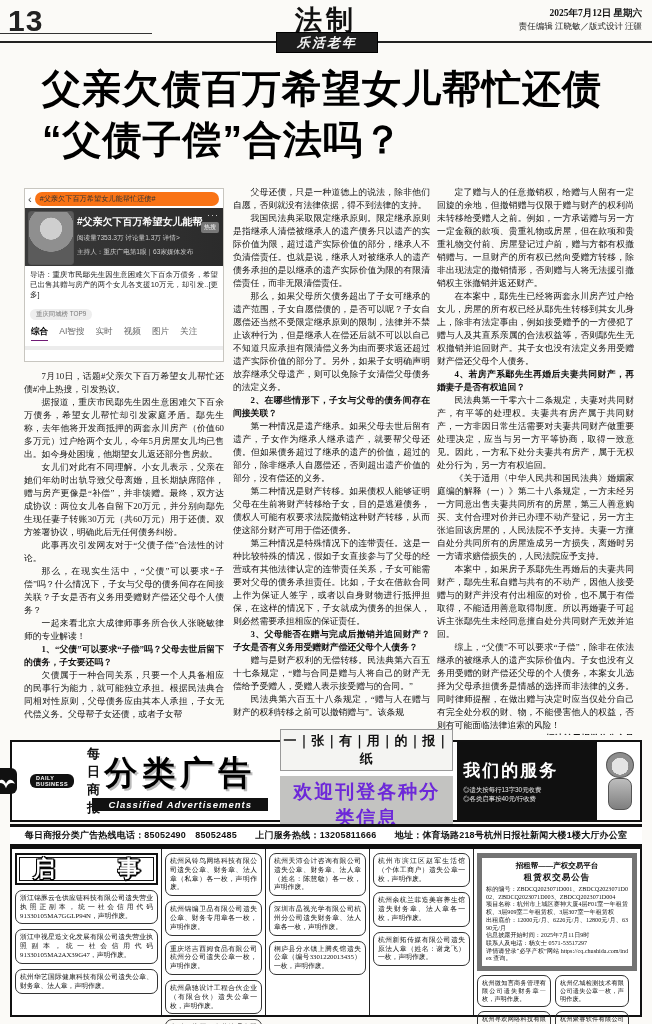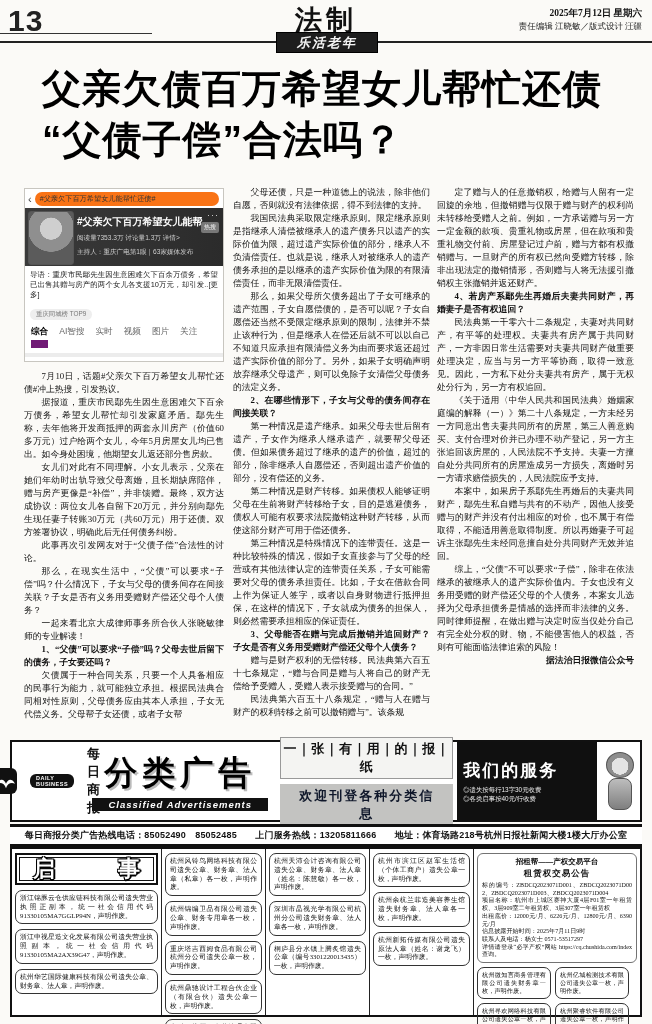--- a/index.html
+++ b/index.html
@@ -32,21 +32,21 @@
   .banner-photo{position:absolute;left:3px;top:3px;width:44px;height:52px;border-radius:3px;
     background:radial-gradient(circle at 50% 32%,#cfcfcf 0 26%,#8f8f8f 27% 55%,#5b5b5b 56% 100%);border:1px solid #555;}
   .banner-title{position:absolute;left:52px;top:7px;font-size:10px;font-weight:700;white-space:nowrap;}
   .banner-more{position:absolute;right:4px;top:2px;font-size:9px;color:#ddd;letter-spacing:1px;}
   .banner-badge{position:absolute;right:4px;top:14px;font-size:6px;background:#777;color:#fff;padding:1px 3px;border-radius:2px;}
   .banner-stats{position:absolute;left:52px;top:26px;font-size:6.6px;color:#cfcfcf;white-space:nowrap;}
   .banner-host{position:absolute;left:52px;top:40px;font-size:6.6px;color:#cfcfcf;white-space:nowrap;}
   .card-lead{padding:4px 5px 2px 5px;font-size:7.4px;line-height:10px;color:#222;text-align:justify;}
   .card-rank{display:inline-block;margin:2px 0 0 5px;background:#eee;color:#777;font-size:6.4px;border-radius:7px;padding:1px 6px;}
   .card-tabs{display:flex;gap:11px;padding:6px 6px 0 6px;font-size:8.6px;color:#666;white-space:nowrap;overflow:hidden;}
-  .card-tabs .tab.active{color:#000;font-weight:700;border-bottom:8px solid #701a75;padding-bottom:2px;}
+  .card-tabs .tab.active{color:#000;font-weight:700;border-bottom:1px solid #701a75;padding-bottom:2px;}
   .card-foot{height:4px;background:#ececec;margin-top:5px;}
 
   
   .col{position:absolute;font-size:8.8px;line-height:13px;text-align:justify;color:#121212;}
   .col p{margin:0;text-indent:2em;}
   .col p.q{font-weight:700;}
   #col1{left:24px;top:370px;width:200px;height:364px;overflow:hidden;}
   #col2{left:233px;top:186px;width:197px;height:549px;overflow:hidden;}
   #col3{left:437px;top:186px;width:197px;height:549px;overflow:hidden;}
   .attr{text-align:right;font-weight:700;margin-top:2px;}
@@ -58,21 +58,21 @@
   .brand-square{width:30px;height:26px;background:#111;border-radius:6px;display:flex;align-items:center;justify-content:center;}
   .brand-pill{background:#111;color:#fff;font-size:5.5px;font-weight:700;border-radius:6px;padding:1px 6px;letter-spacing:.5px;}
   .brand-name{font:700 13px "Liberation Serif",serif;letter-spacing:1px;}
   .bigtitle{width:196px;display:flex;flex-direction:column;justify-content:center;align-items:center;}
   .bigtitle .cn{font-size:33px;font-weight:900;letter-spacing:5px;color:#000;text-shadow:2px 2px 0 #bbb;}
   .bigtitle .en{margin-top:2px;background:#111;color:#fff;font:italic 700 9.5px "Liberation Sans",sans-serif;
     padding:1px 16px;letter-spacing:1px;}
   .slogan{width:176px;display:flex;flex-direction:column;justify-content:center;gap:5px;padding:0 4px;}
   .slogan .paper-line{font:700 13px "Liberation Serif",serif;letter-spacing:1px;text-align:center;border:1px solid #999;
     padding:2px 0;background:#f4f4f2;}
-  .slogan .welcome{background:#c3c3c1;color:#0f172a;font-weight:700;font-size:13px;text-align:center;
+  .slogan .welcome{background:#c3c3c1;color:#6d28d9;font-weight:700;font-size:19px;text-align:center;
     letter-spacing:2px;padding:3px 12px;}
   .service{width:142px;background:#101010;color:#fff;display:flex;flex-direction:column;justify-content:center;
     padding:3px 6px;box-sizing:border-box;}
   .service .s-title{font-size:17px;font-weight:900;letter-spacing:2px;margin-bottom:3px;}
   .service .s-item{font-size:6.4px;line-height:9px;color:#eee;}
   .mascot{width:44px;position:relative;background:#fff;}
   .mascot .head{position:absolute;left:9px;top:10px;width:26px;height:24px;border-radius:50%;
     background:radial-gradient(circle at 50% 55%,#e4e4e4 0 45%,#8d8d8d 46% 100%);border:1px solid #555;}
   .mascot .body{position:absolute;left:11px;top:36px;width:22px;height:30px;border-radius:8px;
     background:linear-gradient(#bdbdbd,#7f7f7f);border:1px solid #555;}
@@ -87,21 +87,21 @@
     border:2px solid #111;background:#fff;display:flex;}
   .c-col{box-sizing:border-box;padding:4px 3px;border-right:1px solid #222;}
   .c-col:last-child{border-right:none;}
   .c1{width:150px;}.c2{width:104px;}.c3{width:104px;}.c4{width:104px;}.c5{width:166px;}
   .qishi{border:2px solid #111;box-shadow:inset 0 0 0 2px #fff,inset 0 0 0 3px #111;height:28px;display:flex;
     align-items:center;justify-content:space-between;padding:0 16px;margin-bottom:5px;
     font:900 22px "Liberation Sans",sans-serif;color:#fff;
     text-shadow:-1px -1px 0 #000,1px -1px 0 #000,-1px 1px 0 #000,1px 1px 0 #000,0 2px 0 #000,2px 0 0 #000;}
   .adbox{border:1px solid #333;border-radius:7px;padding:3px 4px;font-size:6.8px;line-height:8.8px;
     text-align:justify;margin-bottom:5px;font-family:"Liberation Serif",serif;}
-  .notice{border:1px solid #737373;border-radius:6px;padding:3px 4px;margin-bottom:4px;}
+  .notice{border:5px solid #737373;border-radius:0;padding:3px 4px;margin-bottom:4px;}
   .notice .t1{font:700 7.5px "Liberation Sans",sans-serif;text-align:center;}
   .notice .t2{font:700 8.5px "Liberation Sans",sans-serif;text-align:center;margin:1px 0 2px 0;letter-spacing:1px;}
   .notice .ln{font-size:6.1px;line-height:7.7px;text-align:justify;word-break:break-all;}
   .minigrid{display:flex;flex-wrap:wrap;gap:4px;}
   .minigrid .adbox{width:74px;box-sizing:border-box;margin-bottom:0;font-size:6.2px;line-height:8px;}
 </style>
 </head>
 <body>
 
 <div id="page">
@@ -164,20 +164,21 @@
     <p class="para">第一种情况是遗产继承。如果父母去世后留有遗产，子女作为继承人继承遗产，就要帮父母还债。但如果债务超过了继承的遗产的价值，超过的部分，除非继承人自愿偿还，否则超出遗产价值的部分，没有偿还的义务。</p>
     <p class="para">第二种情况是财产转移。如果债权人能够证明父母在生前将财产转移给子女，目的是逃避债务，债权人可能有权要求法院撤销这种财产转移，从而使这部分财产可用于偿还债务。</p>
     <p class="para">第三种情况是特殊情况下的连带责任。这是一种比较特殊的情况，假如子女直接参与了父母的经营或有其他法律认定的连带责任关系，子女可能需要对父母的债务承担责任。比如，子女在借款合同上作为保证人签字，或者以自身财物进行抵押担保，在这样的情况下，子女就成为债务的担保人，则必然需要承担相应的保证责任。</p>
     <p class="para q">3、父母能否在赠与完成后撤销并追回财产？子女是否有义务用受赠财产偿还父母个人债务？</p>
     <p class="para">赠与是财产权利的无偿转移。民法典第六百五十七条规定，“赠与合同是赠与人将自己的财产无偿给予受赠人，受赠人表示接受赠与的合同。”</p>
     <p class="para">民法典第六百五十八条规定，“赠与人在赠与财产的权利转移之前可以撤销赠与”。该条规</p>
   </div>
 
   <div class="col" id="col3">
     <p class="para">定了赠与人的任意撤销权，给赠与人留有一定回旋的余地，但撤销赠与仅限于赠与财产的权利尚未转移给受赠人之前。例如，一方承诺赠与另一方一定金额的款项、贵重礼物或房屋，但在款项和贵重礼物交付前、房屋登记过户前，赠与方都有权撤销赠与。一旦财产的所有权已然向受赠方转移，除非出现法定的撤销情形，否则赠与人将无法援引撤销权主张撤销并返还财产。</p>
+    <p class="para">在本案中，鄢先生已经将两套永川房产过户给女儿，房屋的所有权已经从鄢先生转移到其女儿身上，除非有法定事由，例如接受赠予的一方侵犯了赠与人及其直系亲属的合法权益等，否则鄢先生无权撤销并追回财产。其子女也没有法定义务用受赠财产偿还父母个人债务。</p>
     <p class="para q">4、若房产系鄢先生再婚后夫妻共同财产，再婚妻子是否有权追回？</p>
     <p class="para">民法典第一千零六十二条规定，夫妻对共同财产，有平等的处理权。夫妻共有房产属于共同财产，一方非因日常生活需要对夫妻共同财产做重要处理决定，应当与另一方平等协商，取得一致意见。因此，一方私下处分夫妻共有房产，属于无权处分行为，另一方有权追回。</p>
     <p class="para">《关于适用〈中华人民共和国民法典〉婚姻家庭编的解释（一）》第二十八条规定，一方未经另一方同意出售夫妻共同所有的房屋，第三人善意购买、支付合理对价并已办理不动产登记，另一方主张追回该房屋的，人民法院不予支持。夫妻一方擅自处分共同所有的房屋造成另一方损失，离婚时另一方请求赔偿损失的，人民法院应予支持。</p>
     <p class="para">本案中，如果房子系鄢先生再婚后的夫妻共同财产，鄢先生私自赠与共有的不动产，因他人接受赠与的财产并没有付出相应的对价，也不属于有偿取得，不能适用善意取得制度。所以再婚妻子可起诉主张鄢先生未经同意擅自处分共同财产无效并追回。</p>
     <p class="para">综上，“父债”不可以要求“子偿”，除非在依法继承的被继承人的遗产实际价值内。子女也没有义务用受赠的财产偿还父母的个人债务，本案女儿选择为父母承担债务是情感的选择而非法律的义务。同时律师提醒，在做出赠与决定时应当仅处分自己有完全处分权的财、物，不能侵害他人的权益，否则有可能面临法律追索的风险！</p>
     <p class="attr">据法治日报微信公众号</p>
   </div>
 
   <div class="banner">
     <div class="brand">

